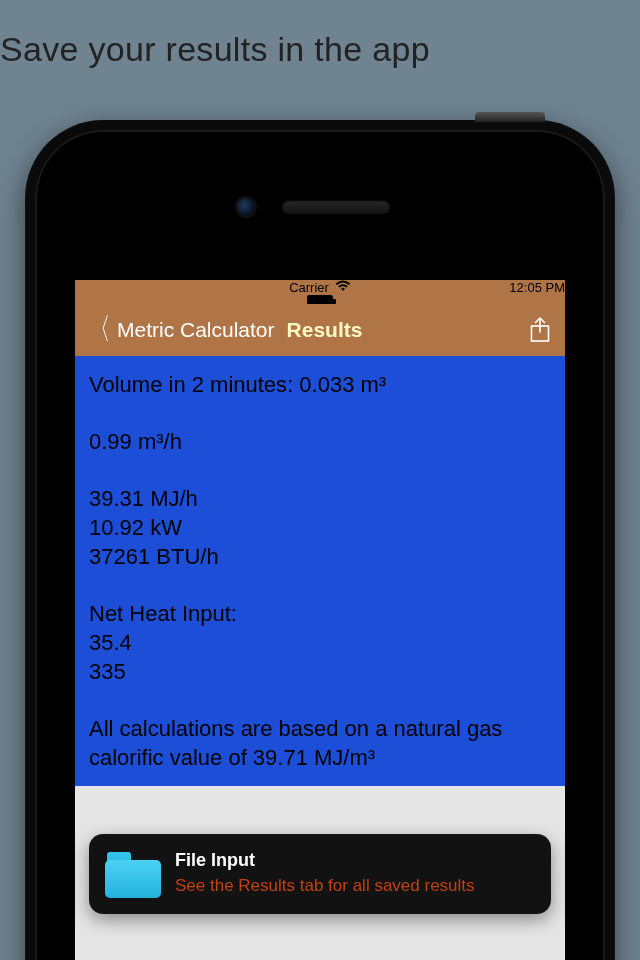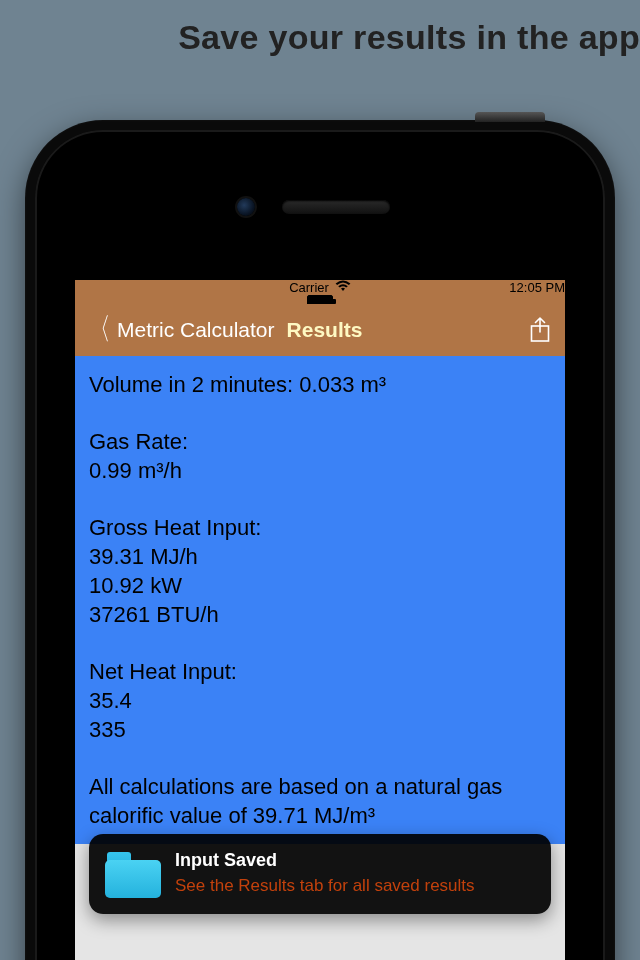--- a/index.html
+++ b/index.html
@@ -5,25 +5,25 @@
   * { margin: 0; padding: 0; box-sizing: border-box; }
   body {
     width: 640px;
     height: 960px;
     background: #6f8391;
     font-family: -apple-system, "Helvetica Neue", Helvetica, Arial, sans-serif;
     overflow: hidden;
     position: relative;
   }
   .promo-title {
-    text-align: right;
+    text-align: left;
     font-size: 34px;
-    font-weight: 700;
+    font-weight: 400;
     color: #222;
-    padding-top: 18px;
+    padding-top: 30px;
     letter-spacing: 0.3px;
   }
   .phone {
     position: absolute;
     top: 120px;
     left: 50%;
     transform: translateX(-50%);
     width: 590px;
     height: 1000px;
     background: #0a0a0a;
@@ -128,21 +128,21 @@
     position:absolute; right:14px; top:50%; transform:translateY(-50%);
     width:22px; height:26px;
   }
   .share svg{display:block;}
   
   .content {
     padding: 14px 14px;
     font-size: 22px;
     line-height: 1.32;
     color: #000;
-    background:#3b82f6;
+    background:#1d4ed8;
     font-weight:400;
   }
   .content p { margin: 0; }
   .blank { height: 28px; }
   
   .toast {
     position: absolute;
     left: 14px; right: 14px;
     top: 554px;
     background: rgba(0,0,0,0.92);
@@ -207,40 +207,38 @@
         <svg viewBox="0 0 22 26" width="22" height="26">
           <path d="M11 1 L6.5 5.5 M11 1 L15.5 5.5 M11 1 V15" stroke="#fff" stroke-width="1.6" fill="none" stroke-linecap="round"></path>
           <rect x="2.5" y="9" width="17" height="15" stroke="#fff" stroke-width="1.6" fill="none"></rect>
         </svg>
       </div>
     </div>
 
     <div class="content">
       <p>Volume in 2 minutes: 0.033 m³</p>
       <div class="blank"></div>
-      <p>Gas Rate:</p>
       <p>0.99 m³/h</p>
       <div class="blank"></div>
-      <p>Gross Heat Input:</p>
       <p>39.31 MJ/h</p>
       <p>10.92 kW</p>
       <p>37261 BTU/h</p>
       <div class="blank"></div>
       <p>Net Heat Input:</p>
       <p>35.4</p>
       <p>335</p>
       <div class="blank"></div>
       <p>All calculations are based on a natural gas calorific value of 39.71 MJ/m³</p>
     </div>
 
     <div class="toast">
       <div class="folder">
         <div class="tab"></div>
           <div class="body"></div>
       </div>
       <div class="toast-text">
-        <div class="t1">Input Saved</div>
+        <div class="t1">File Input</div>
         <div class="t2">See the Results tab for all saved results</div>
       </div>
     </div>
 
   </div>
 </div>
 
 </body></html>

